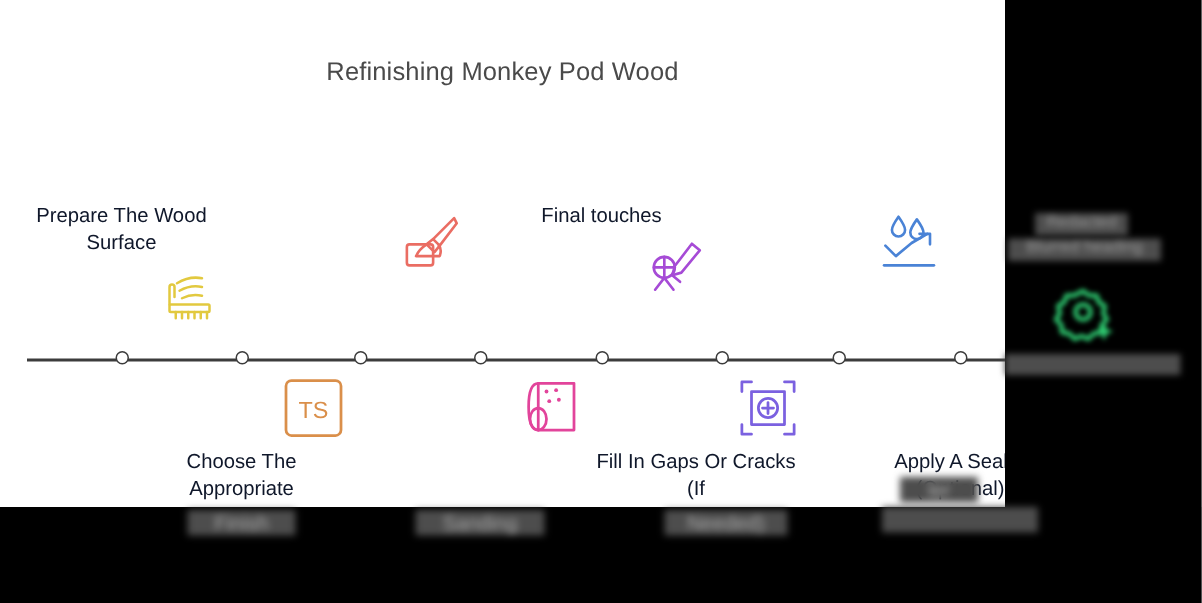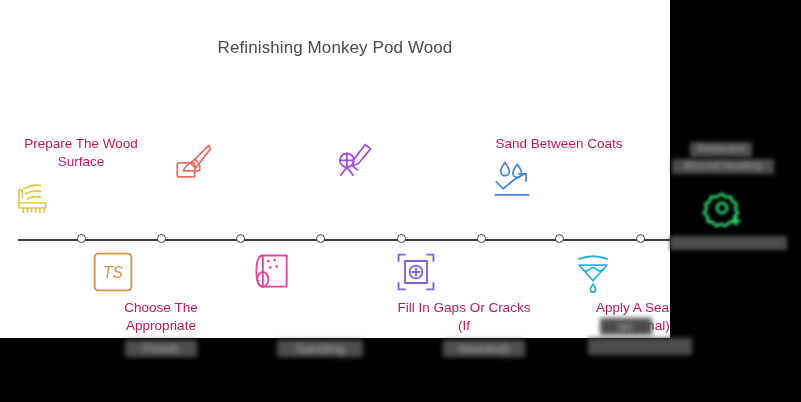--- a/index.html
+++ b/index.html
@@ -49,28 +49,27 @@
   
   .step {
     position: absolute;
     width: 140px;
     margin-left: -70px;
     text-align: center;
   }
   .label {
     font-size: 13.5px;
     line-height: 18px;
-    color: #be185d;
+    color: #0f172a;
   }
   .icon-wrap {
     height: 46px;
     display: flex;
     align-items: center;
-    justify-content: flex-start;
-    font-style: italic;
+    justify-content: flex-end;
   }
   .step-above .icon-wrap { margin-top: 4px; }
   .step-below .icon-wrap { margin-bottom: 4px; }
 
   
   #right-panel {
     position: absolute;
     left: 670px;
     top: 0;
     width: 131px;
@@ -187,20 +186,21 @@
             <ellipse cx="14" cy="32" rx="6" ry="8" fill="none" stroke="#e2449b" stroke-width="2" stroke-linecap="round" stroke-linejoin="round"></ellipse>
             <circle cx="20" cy="12" r="1.4" fill="#e2449b"></circle>
             <circle cx="27" cy="11" r="1.4" fill="#e2449b"></circle>
             <circle cx="22" cy="19" r="1.4" fill="#e2449b"></circle>
             <circle cx="29" cy="18" r="1.4" fill="#e2449b"></circle>
           </svg>
         </div>
       </div>
       <div class="marker" style="left: 401px;"></div>
       <div class="step step-above" style="left: 401px; top: 135px;">
+        <div class="label">Final touches</div>
         <div class="icon-wrap">
           <svg viewBox="0 0 48 48" width="44" height="42">
             <circle cx="17" cy="22" r="8" fill="none" stroke="#a64bd6" stroke-width="2" stroke-linecap="round" stroke-linejoin="round"></circle>
             <path d="M9 22 h16 M17 14 v16" fill="none" stroke="#a64bd6" stroke-width="2" stroke-linecap="round" stroke-linejoin="round"></path>
             <path d="M17 30 l-7 9 M17 30 l7 9" fill="none" stroke="#a64bd6" stroke-width="2" stroke-linecap="round" stroke-linejoin="round"></path>
             <path d="M38 4 l6 5 -14 17 -7 2 2 -7 z" fill="none" stroke="#a64bd6" stroke-width="2" stroke-linecap="round" stroke-linejoin="round"></path>
             <path d="M23 28 l6 5" fill="none" stroke="#a64bd6" stroke-width="2" stroke-linecap="round" stroke-linejoin="round"></path>
           </svg>
         </div>
       </div>
@@ -211,21 +211,20 @@
             <rect x="12" y="12" width="24" height="24" fill="none" stroke="#7b61e0" stroke-width="2" stroke-linecap="round" stroke-linejoin="round"></rect>
             <circle cx="24" cy="24" r="7" fill="none" stroke="#7b61e0" stroke-width="2" stroke-linecap="round" stroke-linejoin="round"></circle>
             <path d="M24 20 v8 M20 24 h8" fill="none" stroke="#7b61e0" stroke-width="2" stroke-linecap="round" stroke-linejoin="round"></path>
             <path d="M5 5 h7 M5 5 v7 M43 5 h-7 M43 5 v7 M5 43 h7 M5 43 v-7 M43 43 h-7 M43 43 v-7" fill="none" stroke="#7b61e0" stroke-width="2" stroke-linecap="round" stroke-linejoin="round"></path>
           </svg>
         </div>
         <div class="label">Fill In Gaps Or Cracks (If<br>Needed)</div>
       </div>
       <div class="marker" style="left: 559px;"></div>
       <div class="step step-above" style="left: 559px; top: 135px;">
-        <div class="label">Sand Between Coats</div>
         <div class="icon-wrap">
           <svg viewBox="0 0 48 48" width="46" height="42">
             <path d="M16 4 q5 7 5 10 a5 5 0 0 1 -10 0 q0 -3 5 -10 z" fill="none" stroke="#4a83d6" stroke-width="2" stroke-linecap="round" stroke-linejoin="round"></path>
             <path d="M30 6 q5 7 5 10 a5 5 0 0 1 -10 0 q0 -3 5 -10 z" fill="none" stroke="#4a83d6" stroke-width="2" stroke-linecap="round" stroke-linejoin="round"></path>
             <path d="M6 26 l8 8 12 -10 12 -7" fill="none" stroke="#4a83d6" stroke-width="2" stroke-linecap="round" stroke-linejoin="round"></path>
             <path d="M32 17 h8 v8" fill="none" stroke="#4a83d6" stroke-width="2" stroke-linecap="round" stroke-linejoin="round"></path>
             <path d="M5 41 h38" fill="none" stroke="#4a83d6" stroke-width="2" stroke-linecap="round" stroke-linejoin="round"></path>
           </svg>
         </div>
       </div>

